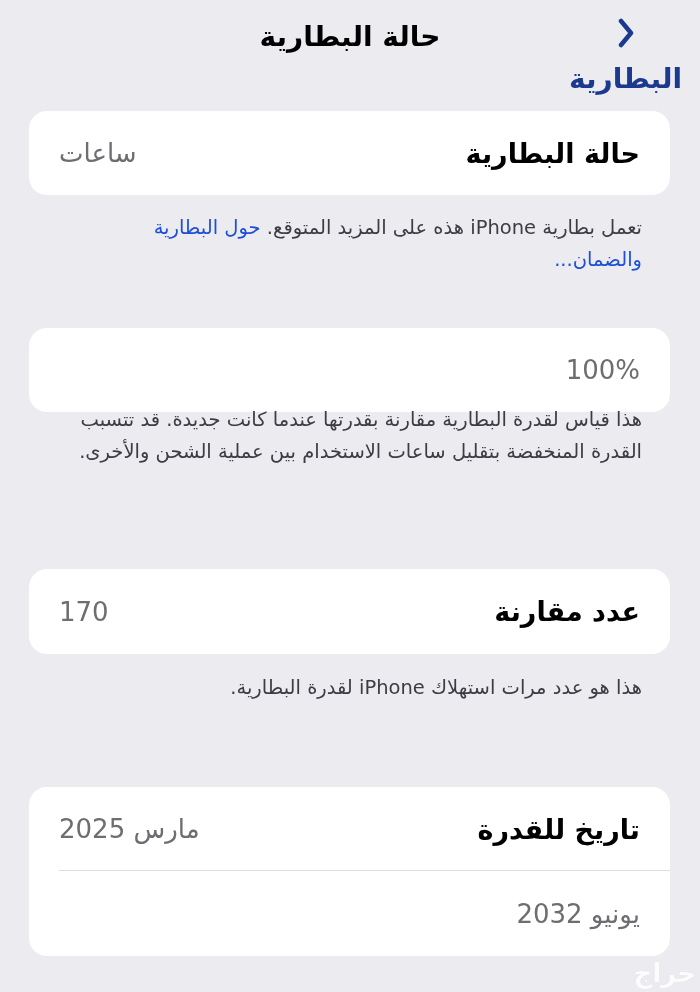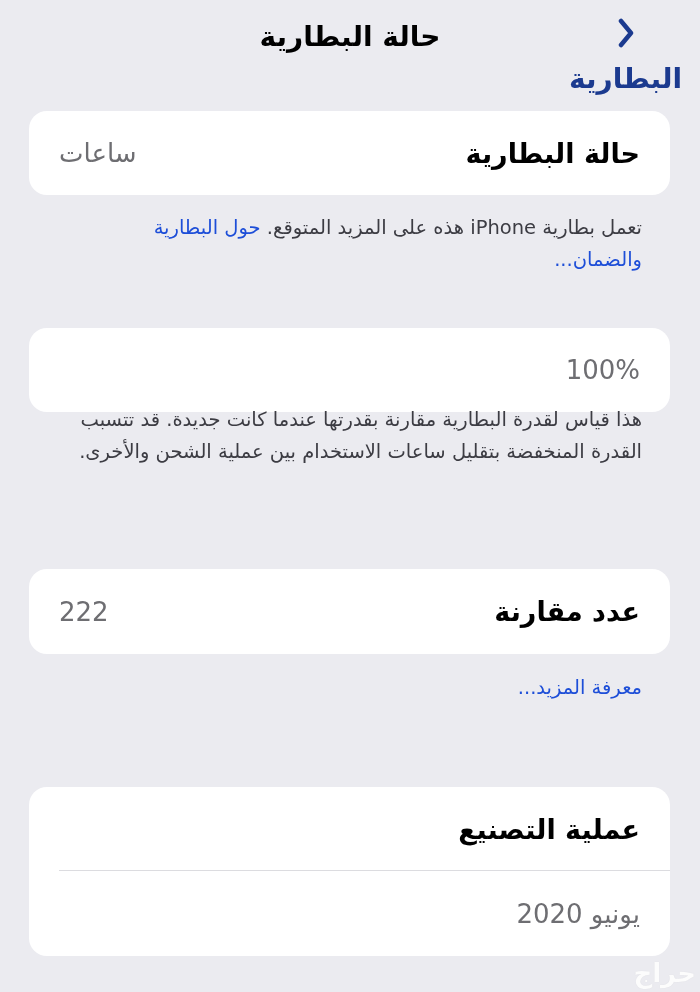--- a/index.html
+++ b/index.html
@@ -145,31 +145,32 @@
       <span class="row-value ltr">100%</span>
     </div>
   </div>
   <div class="footer" style="top:404px;">
     <span>هذا قياس لقدرة البطارية مقارنة بقدرتها عندما كانت جديدة. قد تتسبب القدرة المنخفضة بتقليل ساعات الاستخدام بين عملية الشحن والأخرى.</span>
   </div>
 
   <div class="card" style="top:569px;">
     <div class="row" style="height:85px;">
       <span class="row-label">عدد مقارنة</span>
-      <span class="row-value ltr">222</span>
+      <span class="row-value ltr">170</span>
     </div>
   </div>
   <div class="footer" style="top:672px;">
-    <div class="link">معرفة المزيد...</div>
+    <div>هذا هو عدد مرات استهلاك iPhone لقدرة البطارية.</div>
   </div>
 
   <div class="card" style="top:787px;">
     <div class="row">
-      <span class="row-label">عملية التصنيع</span>
+      <span class="row-label">تاريخ للقدرة</span>
+      <span class="row-value">مارس 2025</span>
       <div class="divider"></div>
     </div>
     <div class="row" style="height:85px;">
-      <span class="row-value">يونيو 2020</span>
+      <span class="row-value">يونيو 2032</span>
     </div>
   </div>
 
   <div class="watermark">حراج</div>
 </div>
 
 </body></html>

